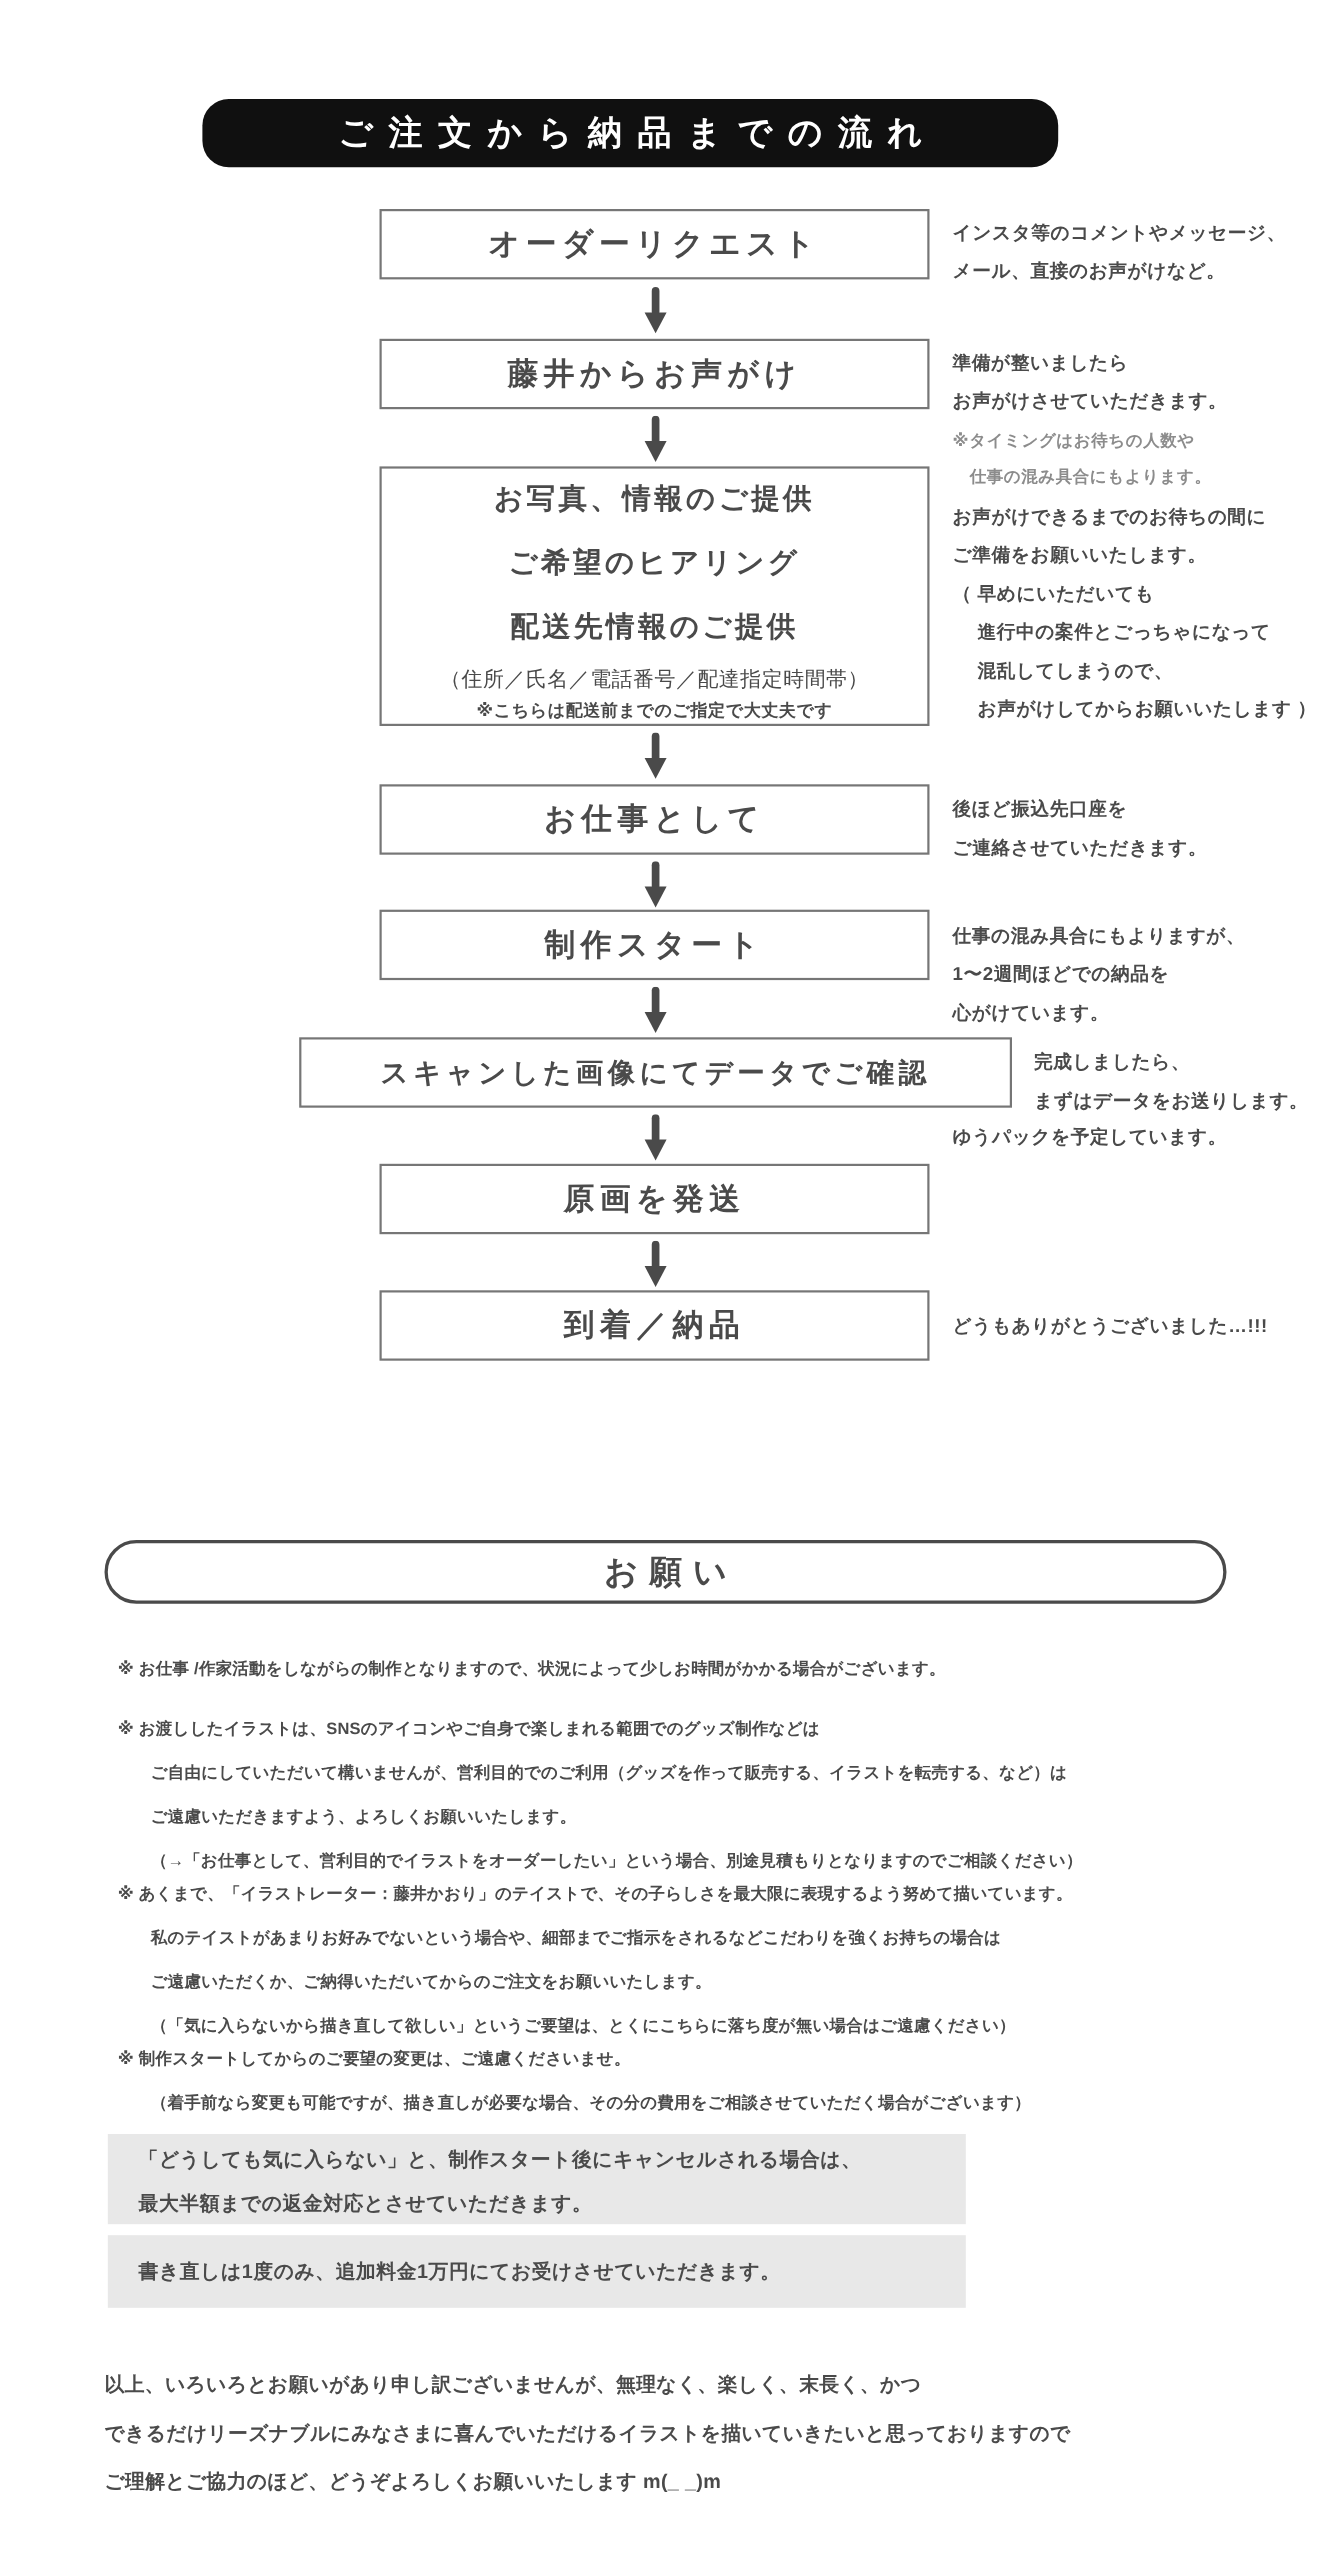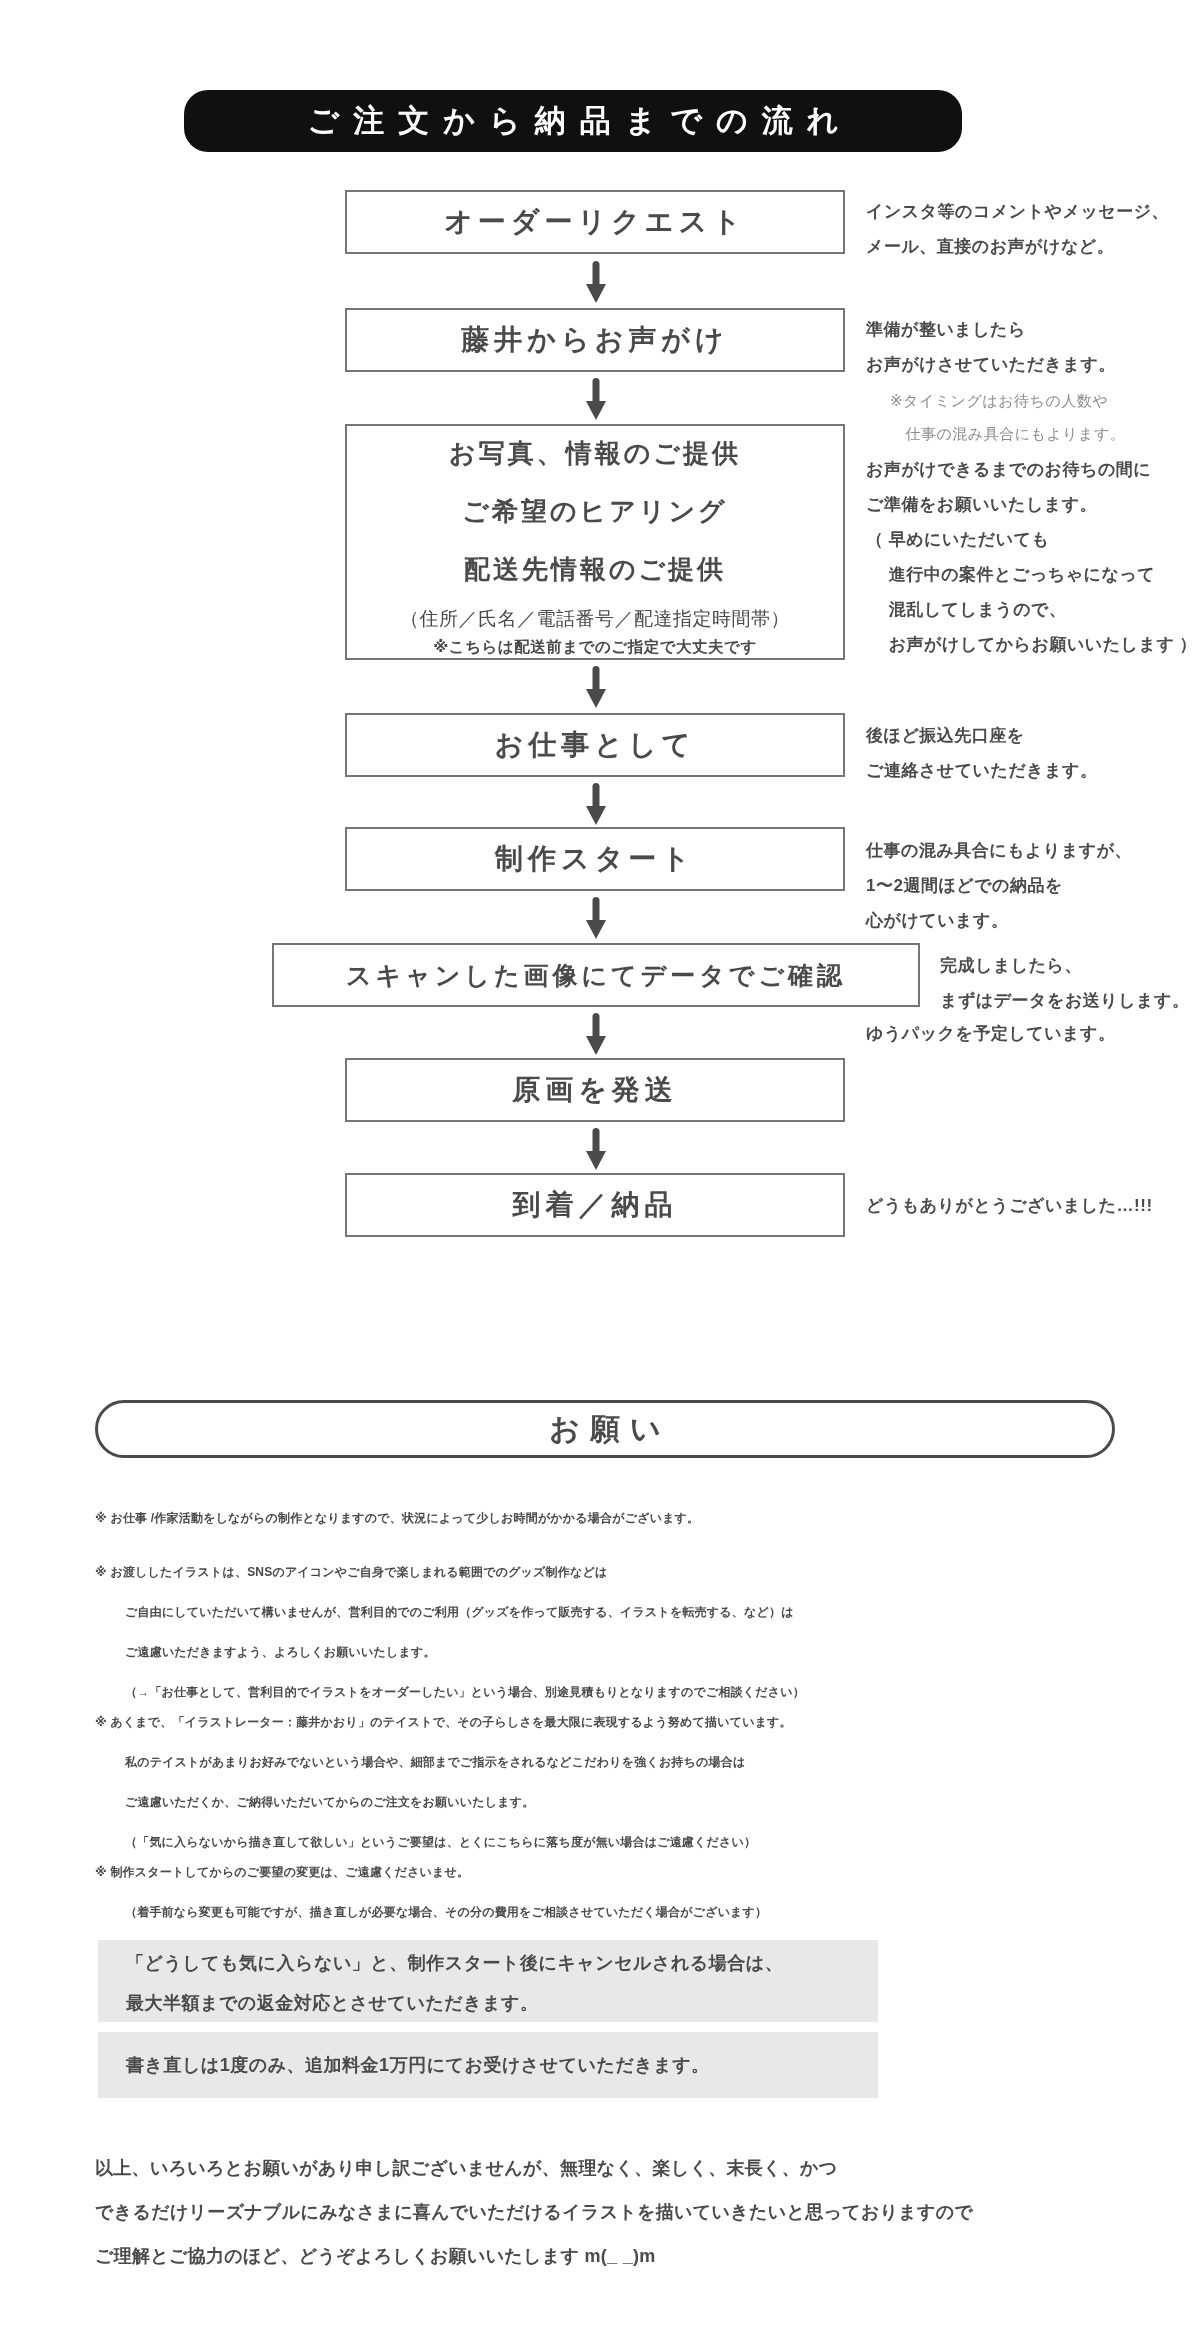--- a/index.html
+++ b/index.html
@@ -51,33 +51,33 @@
   .tall .big-note{font-size:15.5px;font-weight:700;letter-spacing:0.5px;line-height:22px;margin-top:5px;}
   .arrow{
     position:absolute;left:583px;width:26px;height:44px;color:var(--ink);
   }
   .anno{
     position:absolute;left:866px;width:330px;
     font-size:17px;font-weight:600;line-height:35px;letter-spacing:0.5px;color:var(--ink);
   }
   .anno.right2{left:940px;}
   .anno .anno-note{
-    font-size:15px;line-height:33px;color:var(--soft);font-weight:400;margin-top:2px;margin-left:24px;
+    font-size:15px;line-height:33px;color:var(--soft);font-weight:700;margin-top:2px;
   }
 
   
   .onegai-pill{
     position:absolute;left:95px;top:1400px;width:1020px;height:58px;
     border:3px solid var(--ink);border-radius:29px;background:#fff;
     display:flex;align-items:center;justify-content:center;
     font-size:30px;font-weight:700;letter-spacing:10px;text-indent:10px;color:var(--ink);
   }
   .req-item{
-    position:absolute;left:95px;width:1090px;
-    font-size:12px;font-weight:600;line-height:40px;letter-spacing:0.2px;color:var(--ink);
+    position:absolute;left:107px;width:1090px;
+    font-size:15px;font-weight:600;line-height:40px;letter-spacing:0.2px;color:var(--ink);
     padding-left:30px;text-indent:-30px;
   }
   .gray-box{
     position:absolute;left:98px;width:780px;background:var(--graybg);
     font-size:18px;font-weight:600;line-height:40px;letter-spacing:0.5px;color:var(--ink);
   }
   .gray-box.first{top:1940px;height:82px;padding:3px 28px;}
   .gray-box.second{top:2032px;height:66px;padding:13px 28px;}
   .closing{
     position:absolute;left:95px;top:2146px;width:1090px;

